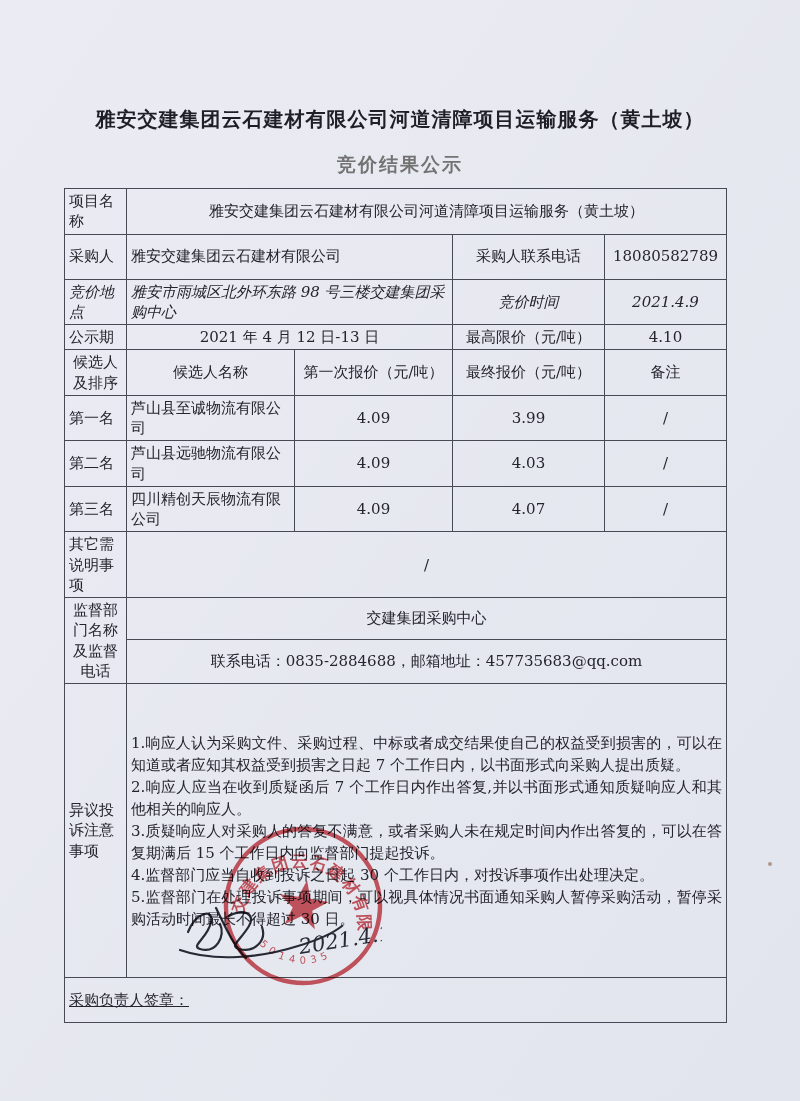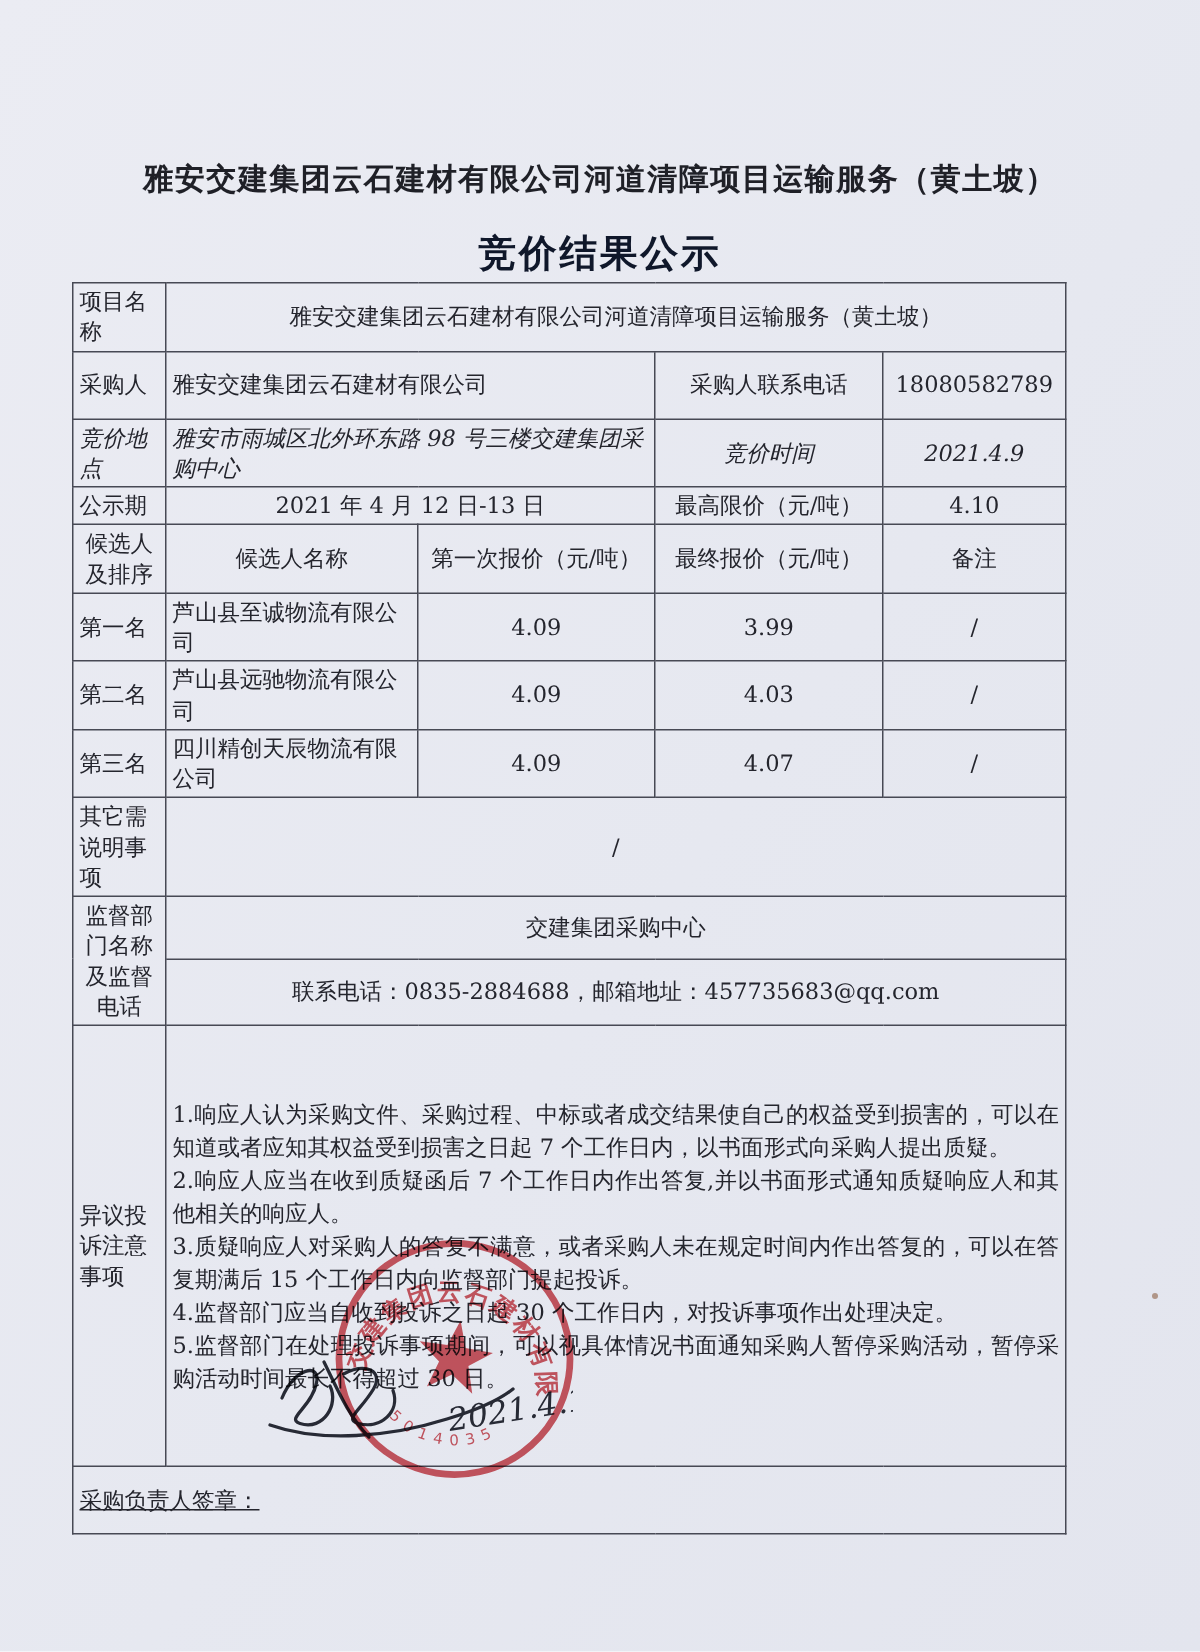--- a/index.html
+++ b/index.html
@@ -11,24 +11,24 @@
   }
   .page{position:absolute;inset:0;}
   .doc-title{
     position:absolute;top:106px;left:0;width:100%;
     text-align:center;font-family:"DejaVu Sans","Liberation Sans",sans-serif;
     font-weight:bold;font-size:20px;letter-spacing:1px;color:#1f2027;
   }
   .doc-subtitle{
     position:absolute;top:152px;left:0;width:100%;
     text-align:center;font-family:"DejaVu Sans","Liberation Sans",sans-serif;
-    font-weight:bold;font-size:25px;letter-spacing:2px;color:#0f172a;
+    font-weight:bold;font-size:19px;letter-spacing:2px;color:#737373;
   }
   table.main{
-    position:absolute;left:48px;top:188px;width:662px;
+    position:absolute;left:64px;top:188px;width:662px;
     border-collapse:collapse;table-layout:fixed;border-radius:18px;
   }
   table.main td{
     border:1px solid #474954;
     font-size:15px;line-height:1.35;
     vertical-align:middle;padding:2px 4px;
     color:#24252d;
     word-break:break-all;
   }
   td.c{text-align:center;}

